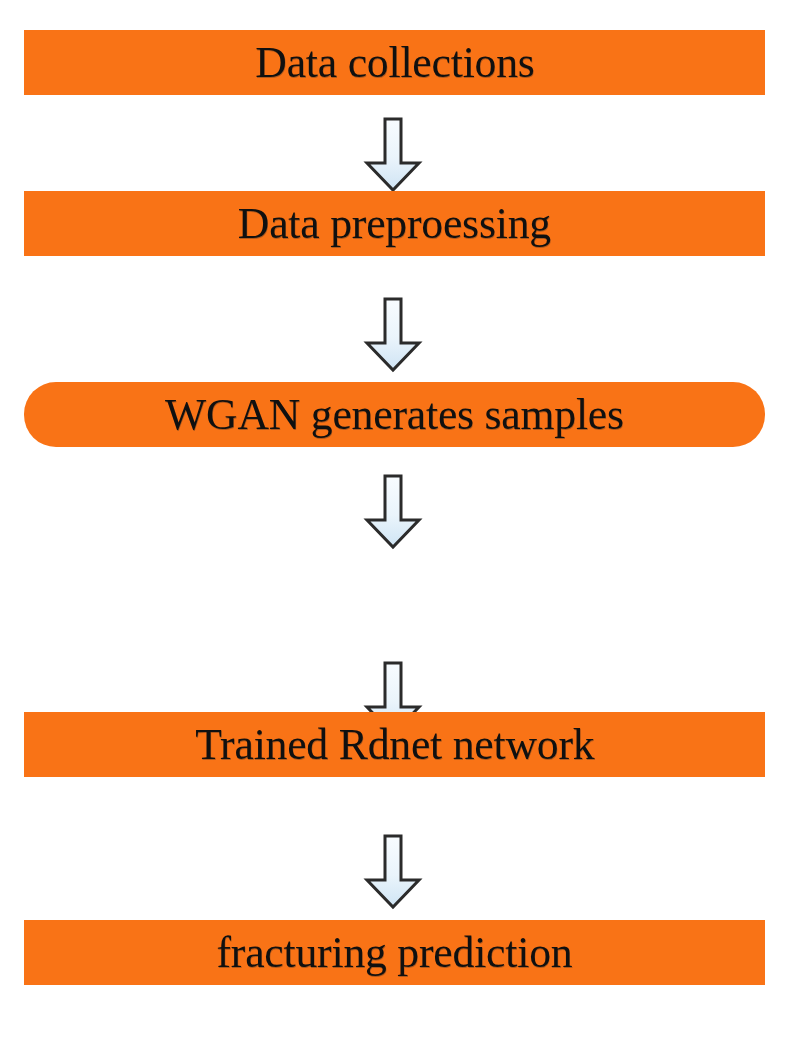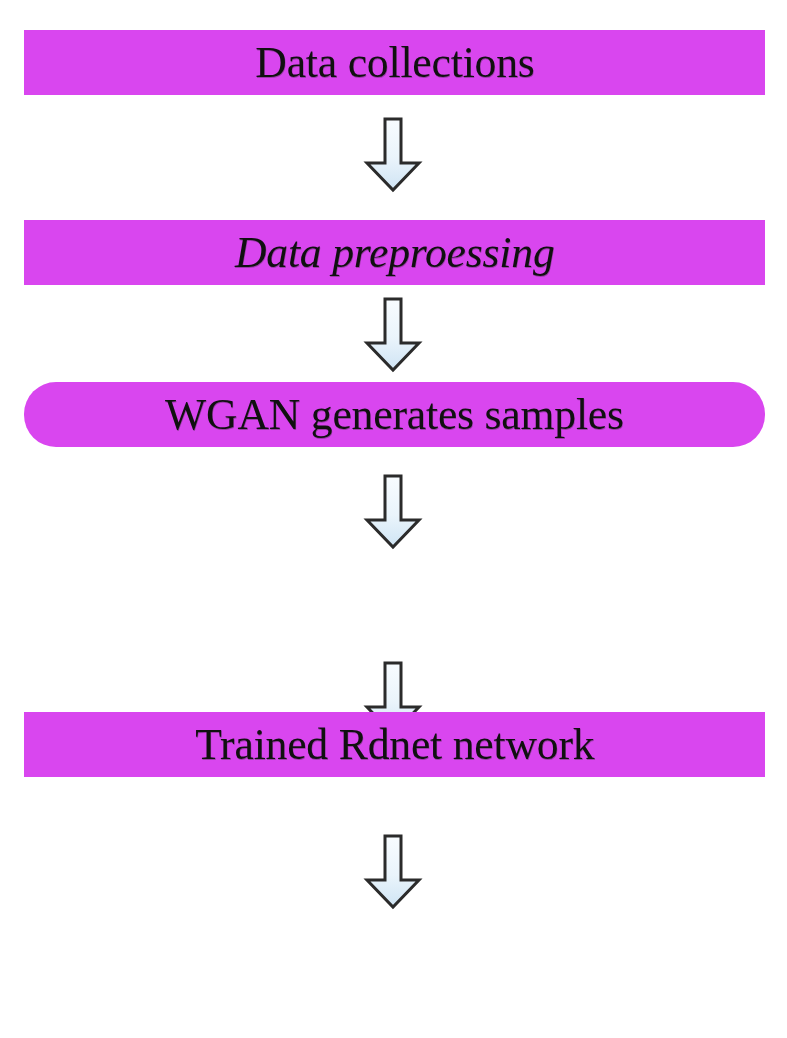--- a/index.html
+++ b/index.html
@@ -16,21 +16,21 @@
     width: 787px;
     height: 1038px;
     background: #ffffff;
     overflow: hidden;
   }
   .node {
     position: absolute;
     left: 24px;
     width: 741px;
     height: 65px;
-    background: #d946ef;
+    background: #f97316;
     display: flex;
     align-items: center;
     justify-content: center;
     box-sizing: border-box;
   }
   .node-label {
     font-family: "Liberation Serif", serif;
     font-size: 45px;
     line-height: 1;
     color: #101010;
@@ -51,21 +51,21 @@
     height: 74px;
   }
   .connector svg {
     display: block;
     width: 58px;
     height: 74px;
     overflow: visible;
   }
   
   .n0 { top: 30px; }
-  .n1 { top: 220px; font-style: italic; }
+  .n1 { top: 191px; }
   .n2 { top: 382px; border-radius: 32px; }
   .n3 { top: 574px; }
   .n4 { top: 712px; }
   .n5 { top: 920px; }
   
   .c0 { top: 118px; }
   .c1 { top: 298px; }
   .c2 { top: 475px; }
   .c3 { top: 662px; }
   .c4 { top: 835px; }
@@ -150,14 +150,17 @@
         <linearGradient id="ag5" x1="0" y1="0" x2="0" y2="1">
           <stop offset="0%" stop-color="#f8fcff"></stop>
           <stop offset="55%" stop-color="#eaf4fb"></stop>
           <stop offset="100%" stop-color="#cfe4f4"></stop>
         </linearGradient>
       </defs>
       <polygon points="21,1 37,1 37,45 55,45 29,72 3,45 21,45" fill="url(#ag5)" stroke="#2b2b2b" stroke-width="3" stroke-linejoin="miter"></polygon>
     </svg>
   </div>
 
+  <div class="node n5">
+    <span class="node-label">fracturing prediction</span>
+  </div>
 
 </div>
 
 </body></html>

